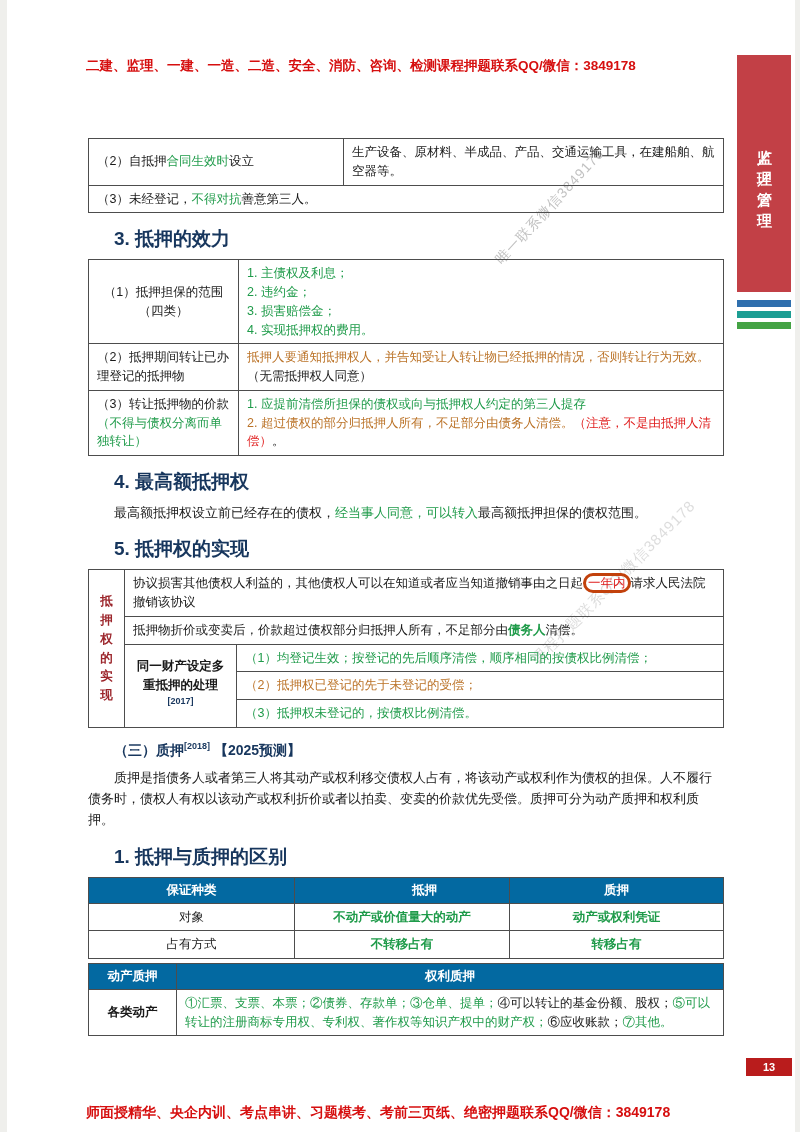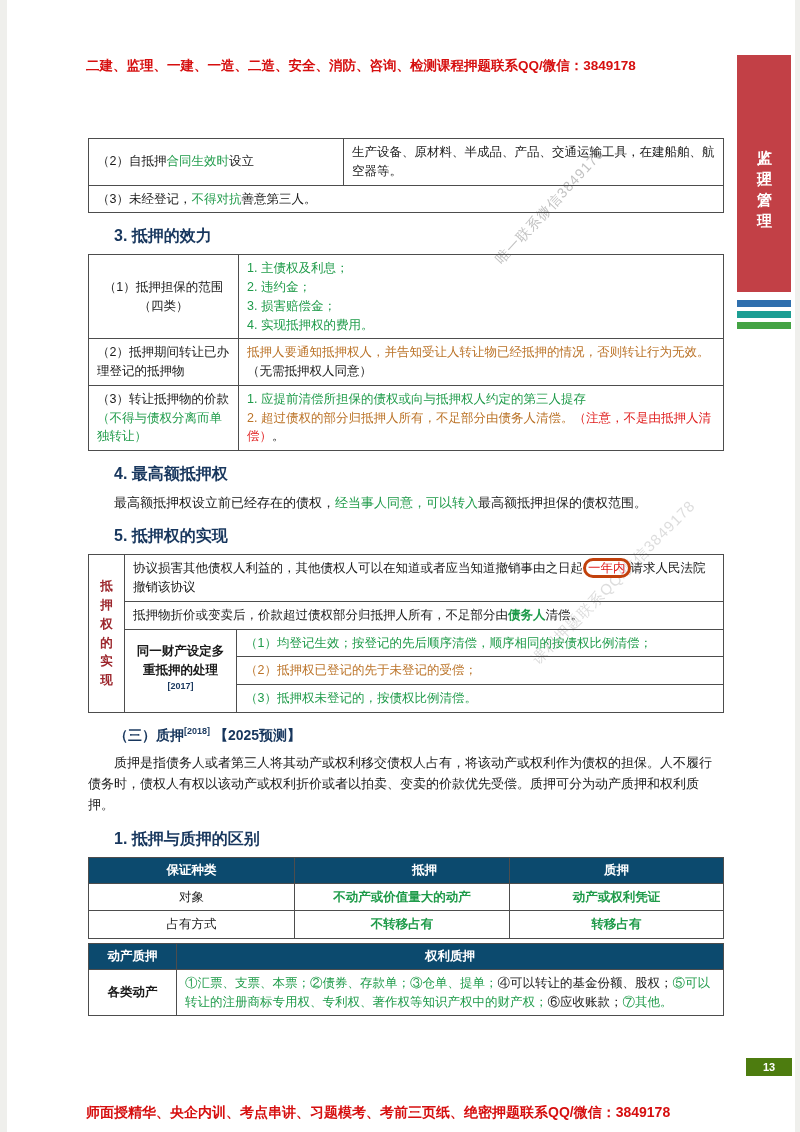--- a/index.html
+++ b/index.html
@@ -19,44 +19,44 @@
     background:#c24046; display:flex; align-items:center; justify-content:center; }
   .side-tab-text { writing-mode:vertical-rl; text-orientation:upright; color:#ffffff;
     font-weight:bold; font-size:15px; letter-spacing:3px; }
   .stripe { position:absolute; left:737px; width:54px; }
   .stripe-red   { top:272px; height:20px; background:#c24046; }
   .stripe-blue  { top:300px; height:7px;  background:#2f6fae; }
   .stripe-teal  { top:311px; height:7px;  background:#1d9e93; }
   .stripe-green { top:322px; height:7px;  background:#44a344; }
 
   .pagenum { position:absolute; left:746px; top:1058px; width:46px; height:18px;
-    background:#4d7c0f; color:#fff; font-size:11px; font-weight:bold;
+    background:#b91c1c; color:#fff; font-size:11px; font-weight:bold;
     display:flex; align-items:center; justify-content:center; }
 
   .watermark { position:absolute; transform-origin:0 0; color:#8f8f8f;
     letter-spacing:1px; white-space:nowrap; }
   .w1 { left:492px; top:256px; transform:rotate(-47deg); opacity:.55; font-size:14px; }
   .w2 { left:528px; top:655px; transform:rotate(-45deg); opacity:.30; font-size:15px; }
 
   .content { position:absolute; left:88px; top:138px; width:636px; }
 
   .tbl { border-collapse:collapse; width:100%; font-size:12.5px; line-height:1.5; margin-bottom:4px; }
   .tbl td { border:1px solid #4d4d4d; padding:4px 8px; vertical-align:middle; }
   .t1c1 { width:255px; }
   .t2 .lab  { width:150px; text-align:center; }
   .t2 .labl { width:150px; }
   .vlabel { width:36px; color:#9c262c; font-weight:bold; text-align:center; padding:4px 6px; }
   .mlabel { width:112px; text-align:center; font-weight:bold; }
-  .hdr td { background:#0c4a6e; color:#ffffff; font-weight:bold; text-align:center; padding:3px; }
+  .hdr td { background:#0369a1; color:#ffffff; font-weight:bold; text-align:center; padding:3px; }
   .t4 td { text-align:center; }
   .t4 .c1 { width:206px; }
   .t4 .c2 { width:215px;padding-left:48px; }
   .t5 .c1 { width:88px; text-align:center; font-weight:bold;margin-left:35px; }
 
-  .h  { color:#17365d; font-weight:bold; font-size:16px; margin:13px 0 7px 26px; }
+  .h  { color:#17365d; font-weight:bold; font-size:19px; margin:13px 0 7px 26px; }
   .h-big { font-size:14px; }
   .p  { font-size:13px; line-height:1.65; margin:2px 0 8px 0; text-indent:2em; }
 
   .g  { color:#1f9b4a; }
   .gb { color:#1f9b4a; font-weight:bold; }
   .o  { color:#bb7328; }
   .r  { color:#e01d1d; }
   .circle { color:#e01d1d; border:3px solid #c2410c; border-radius:10px; padding:0 2px; }
   .sup { font-size:9px; vertical-align:super; color:#17365d; }
 </style>

